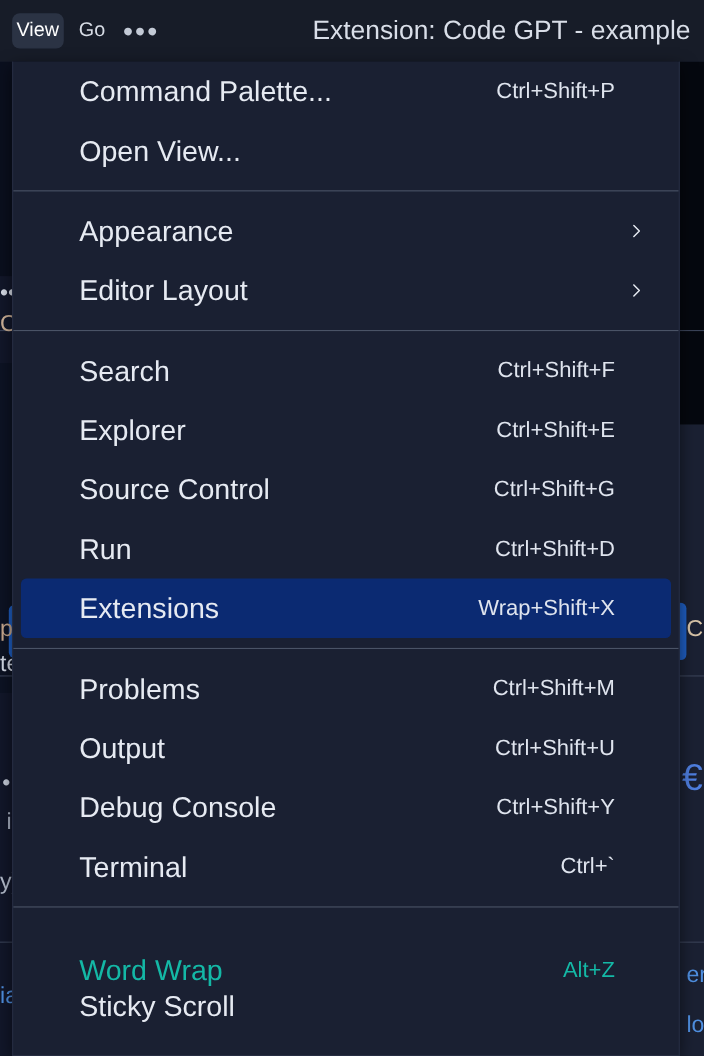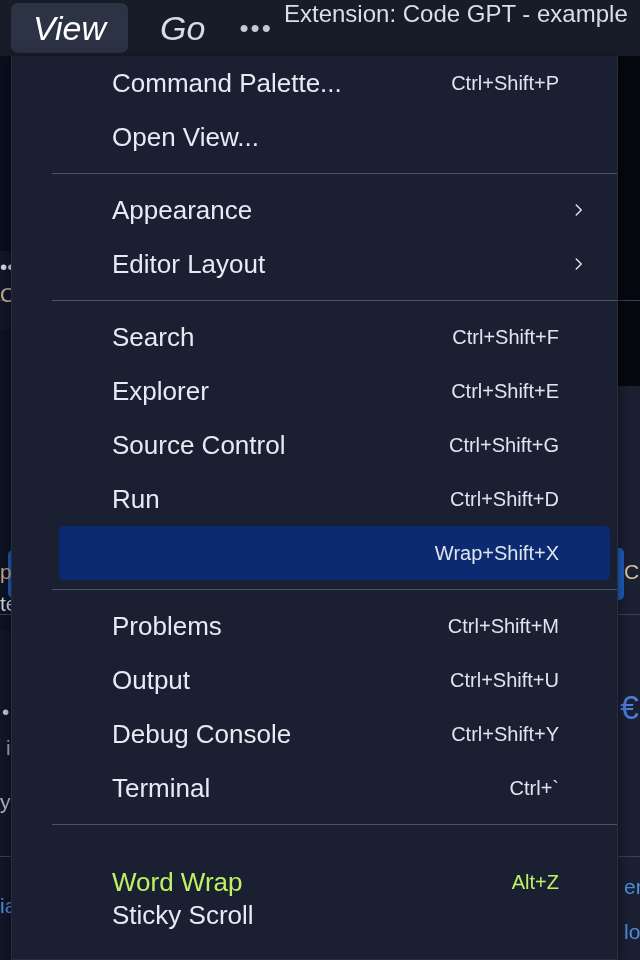--- a/index.html
+++ b/index.html
@@ -95,27 +95,26 @@
     left: 0; top: 0;
     width: 640px;
     height: 56px;
     background: #171c28;
     display: flex;
     align-items: center;
     z-index: 5;
   }
 
   .menubar-item {
-    font-size: 34px;
+    font-size: 18px;
     color: #d7dce5;
-    padding: 5px 22px;
+    padding: 5px 4px;
     border-radius: 7px;
     line-height: 1.2;
     white-space: nowrap;
-    font-style: italic;
   }
 
   .menubar-item.active {
     background: #2b3344;
     color: #ffffff;
   }
 
   .menubar-ellipsis {
     font-size: 26px;
     color: #c3cad6;
@@ -123,40 +122,39 @@
     letter-spacing: 2px;
     line-height: 1;
   }
 
   .titlebar-title {
     position: absolute;
     left: 284px;
     top: 0;
     height: 56px;
     display: flex;
-    align-items: flex-start;
+    align-items: center;
     font-size: 24px;
     color: #d9dee8;
     white-space: nowrap;
   }
 
   
   .menu-panel {
     position: absolute;
     left: 11px;
     top: 56px;
     width: 607px;
     height: 904px;
     background: #1a2032;
     border: 1px solid #262d42;
     border-top: none;
     box-shadow: 0 4px 14px rgba(0,0,0,0.55);
     z-index: 10;
     overflow: hidden;
-    padding-left: 40px;
   }
 
   .menu-group { display: block; }
 
   .menu-item {
     position: relative;
     display: flex;
     align-items: center;
     height: 54px;
     margin: 0 7px;
@@ -170,21 +168,21 @@
   }
 
   .menu-item .label {
     font-size: 26px;
     color: #e6eaf2;
     flex: 0 0 auto;
   }
 
   .menu-item.disabled .label,
   .menu-item.disabled .shortcut {
-    color: #bef264;
+    color: #14b8a6;
     margin-top: 43px;
   }
 
   .menu-item .shortcut {
     margin-left: auto;
     font-size: 20px;
     color: #dfe4ee;
     padding-right: 37px;
   }
 
@@ -301,20 +299,21 @@
     </div>
     <div class="menu-item">
       <span class="label">Source Control</span>
       <span class="shortcut">Ctrl+Shift+G</span>
     </div>
     <div class="menu-item">
       <span class="label">Run</span>
       <span class="shortcut">Ctrl+Shift+D</span>
     </div>
     <div class="menu-item selected">
+      <span class="label">Extensions</span>
       <span class="shortcut">Wrap+Shift+X</span>
     </div>
   </div>
 
   <div class="menu-separator"></div>
 
   <div class="menu-group">
     <div class="menu-item">
       <span class="label">Problems</span>
       <span class="shortcut">Ctrl+Shift+M</span>

